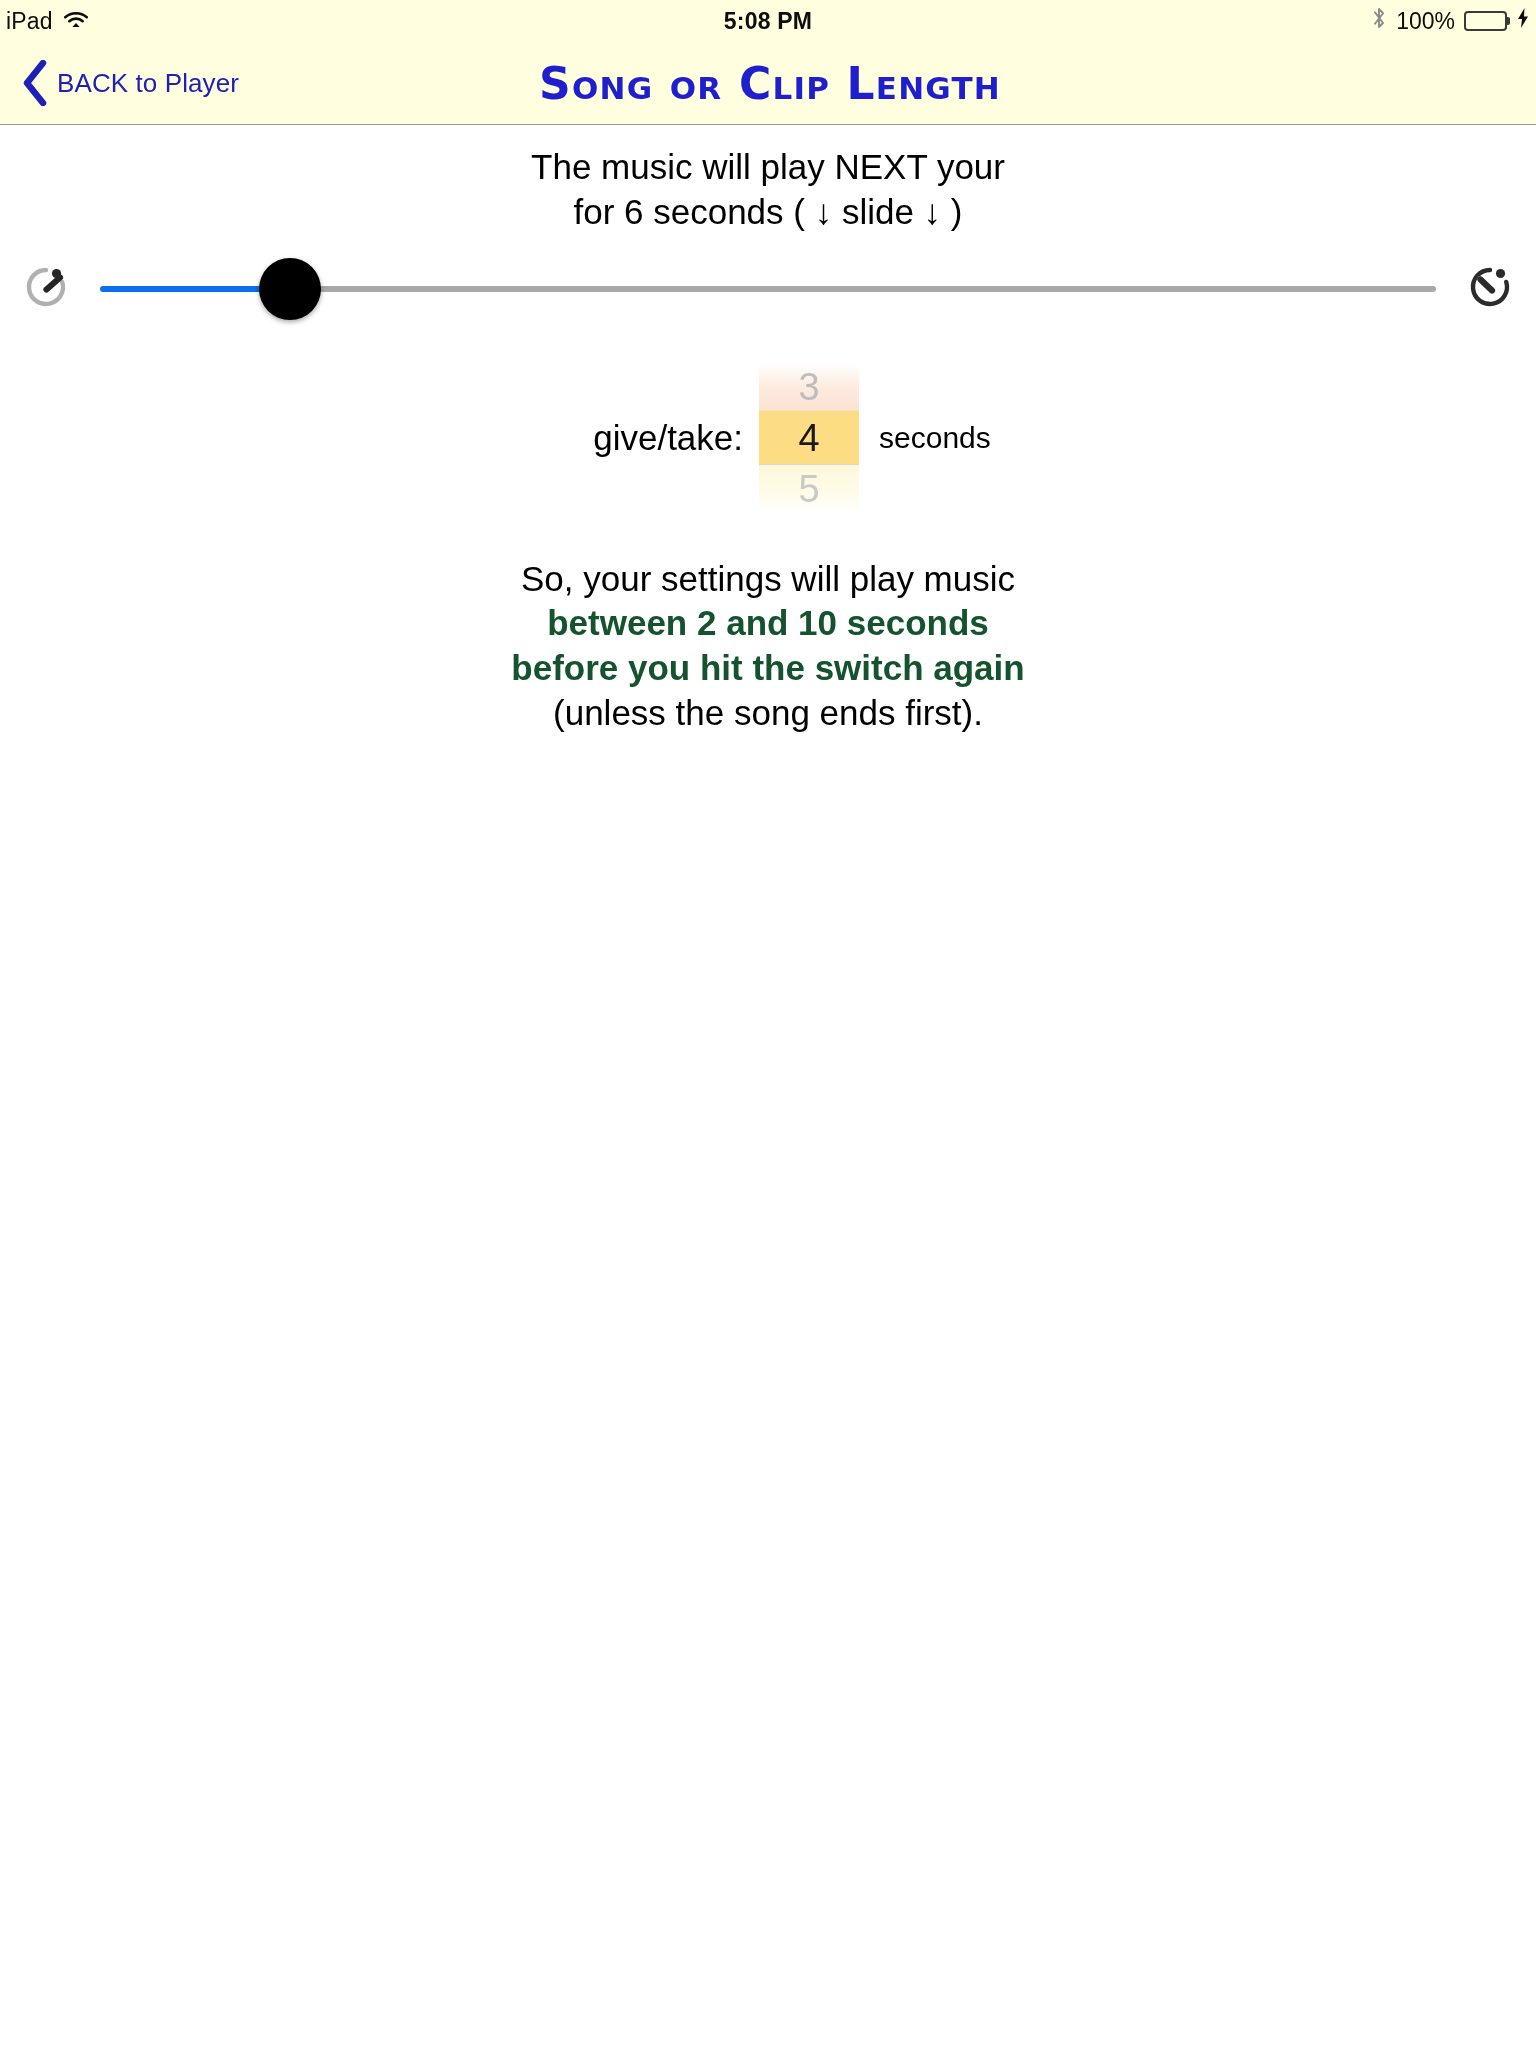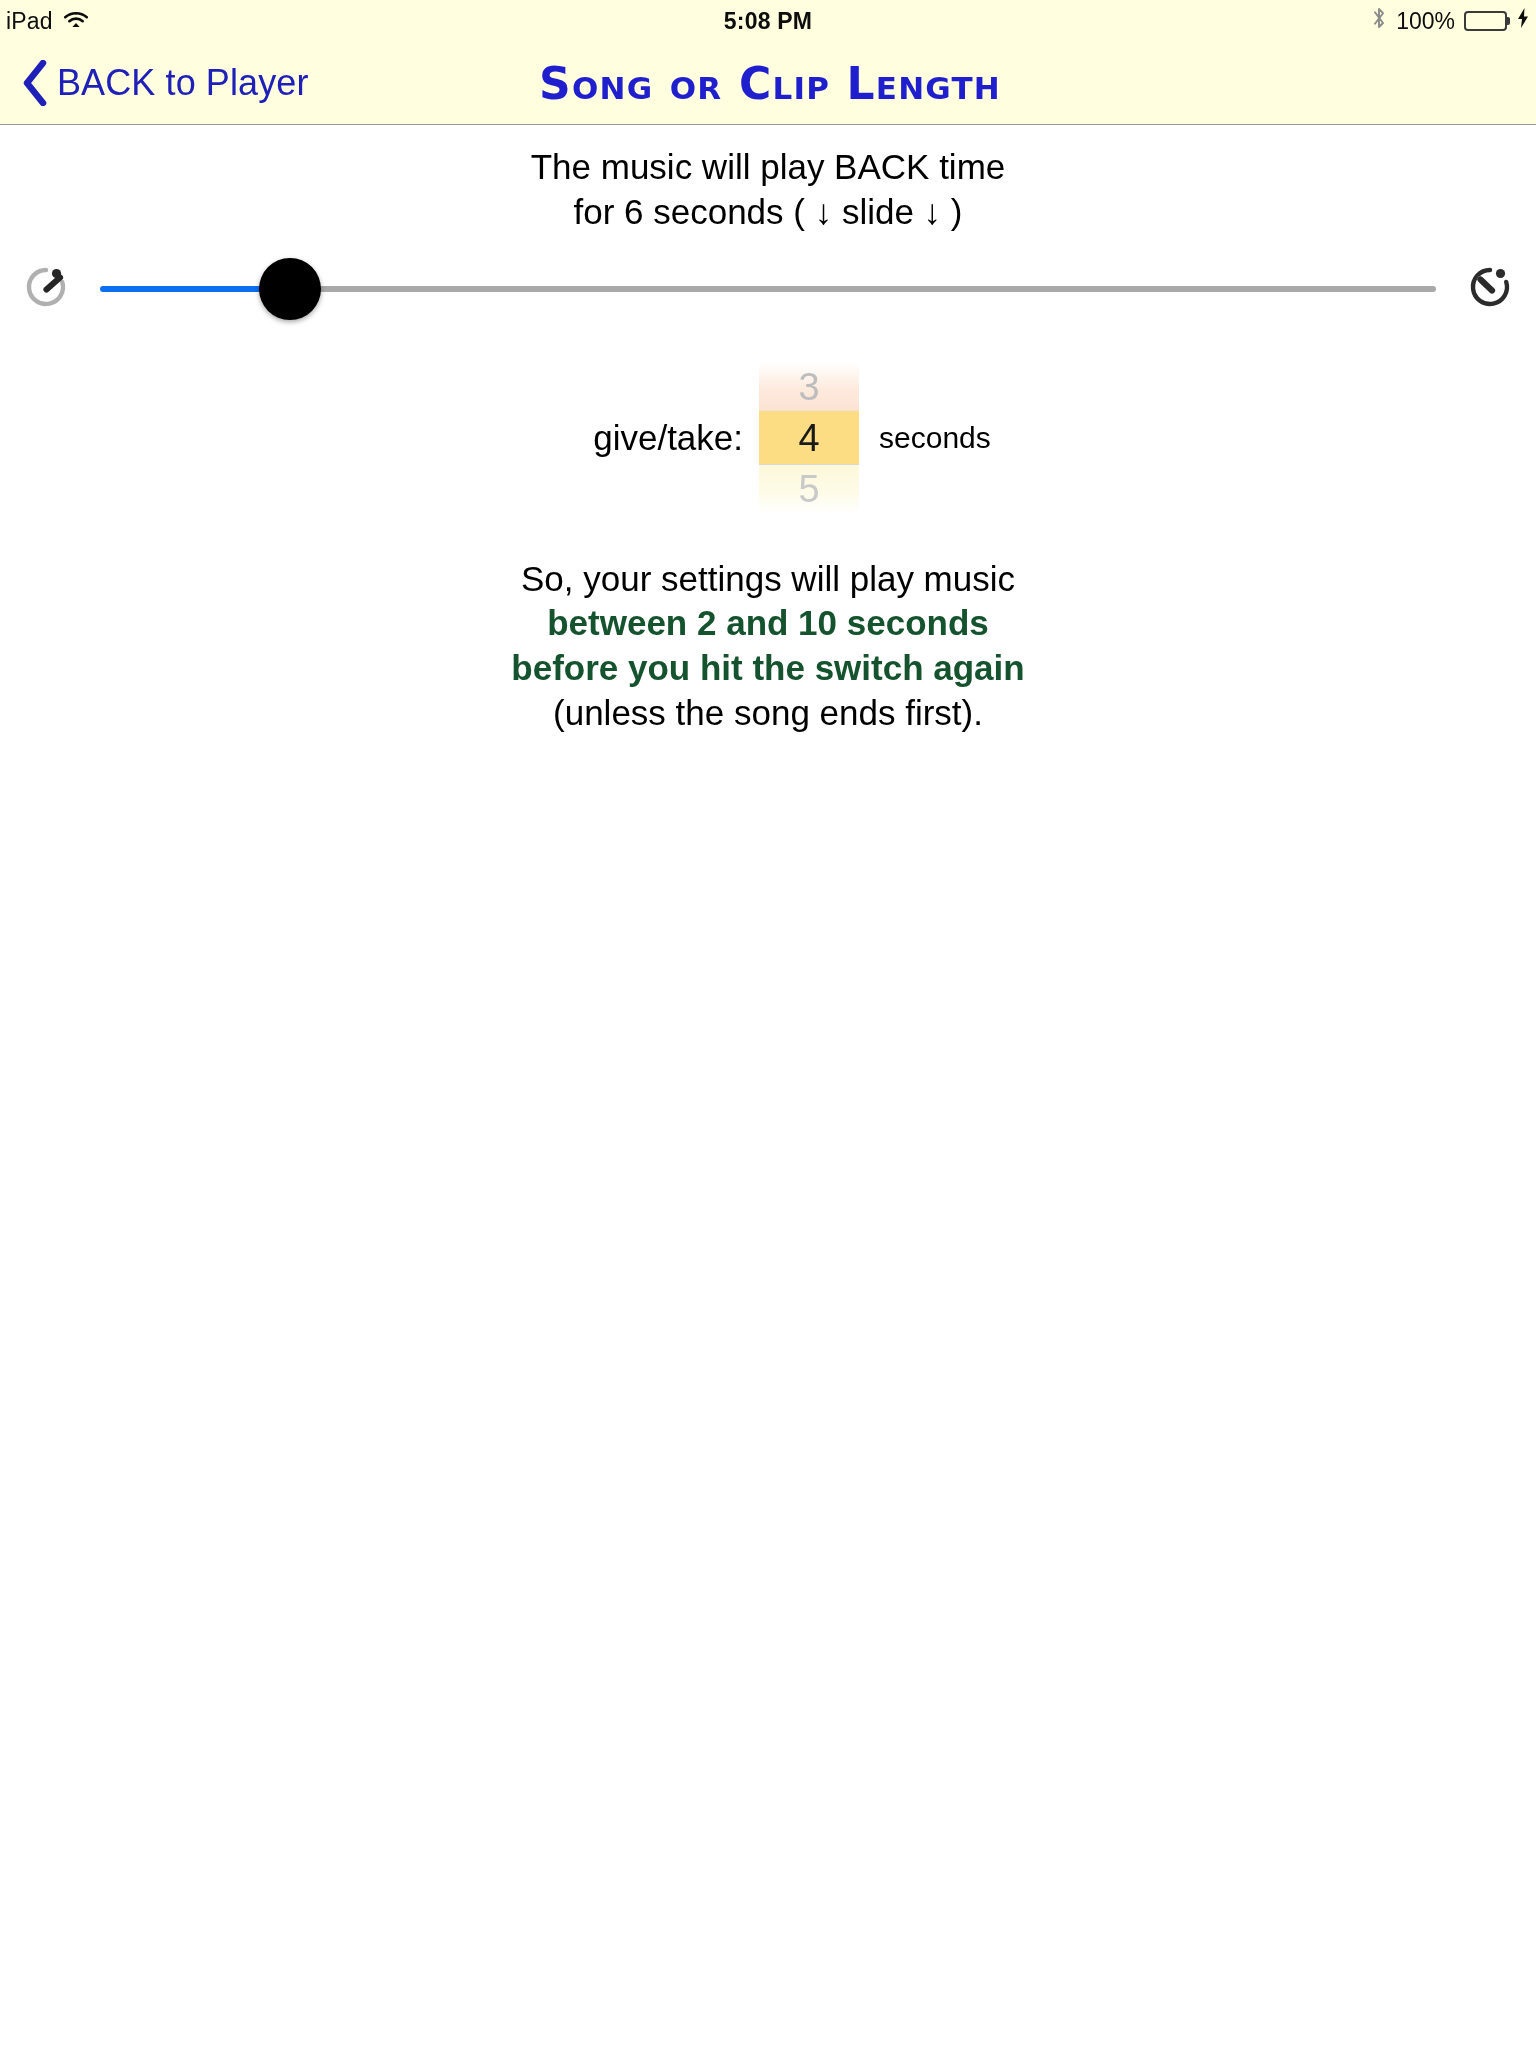--- a/index.html
+++ b/index.html
@@ -94,21 +94,21 @@
     gap: 9px;
     cursor: pointer;
     position: relative;
     z-index: 2;
   }
   #back-button .chevron {
     display: block;
     line-height: 0;
   }
   #back-label {
-    font-size: 36px;
+    font-size: 26px;
     color: #1f20b8;
     letter-spacing: 0.1px;
   }
   #nav-title {
     position: absolute;
     left: 4px; right: 0;
     text-align: center;
     font-size: 44px;
     font-weight: bold;
     color: #1f1fce;
@@ -291,21 +291,21 @@
       </svg>
     </span>
     <span id="back-label">BACK to Player</span>
   </div>
   <div id="nav-title">Song or Clip Length</div>
 </div>
 
 <div id="content">
 
   <div id="intro-block">
-    <span class="line">The music will play BACK time</span>
+    <span class="line">The music will play NEXT your</span>
     <span class="line">for 6 seconds ( ↓ slide ↓ )</span>
   </div>
 
   <div id="slider-row">
 
     <span>
       <svg width="56" height="56" viewBox="0 0 56 56">
         <path d="M28 11a17 17 0 1 0 16.2 11.9" fill="none" stroke="#b0b0b0" stroke-width="4.4" stroke-linecap="round"></path>
         <circle cx="38.5" cy="14.5" r="4.6" fill="#262626"></circle>
         <path d="M28.5 30.5L42 18.5" fill="none" stroke="#262626" stroke-width="6.2" stroke-linecap="round"></path>

